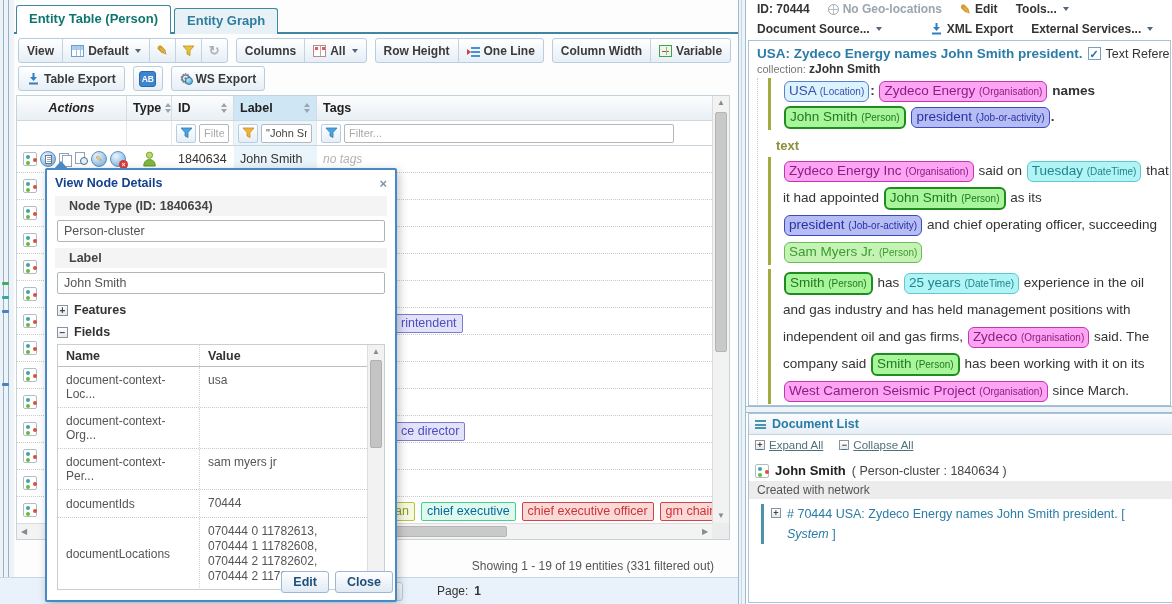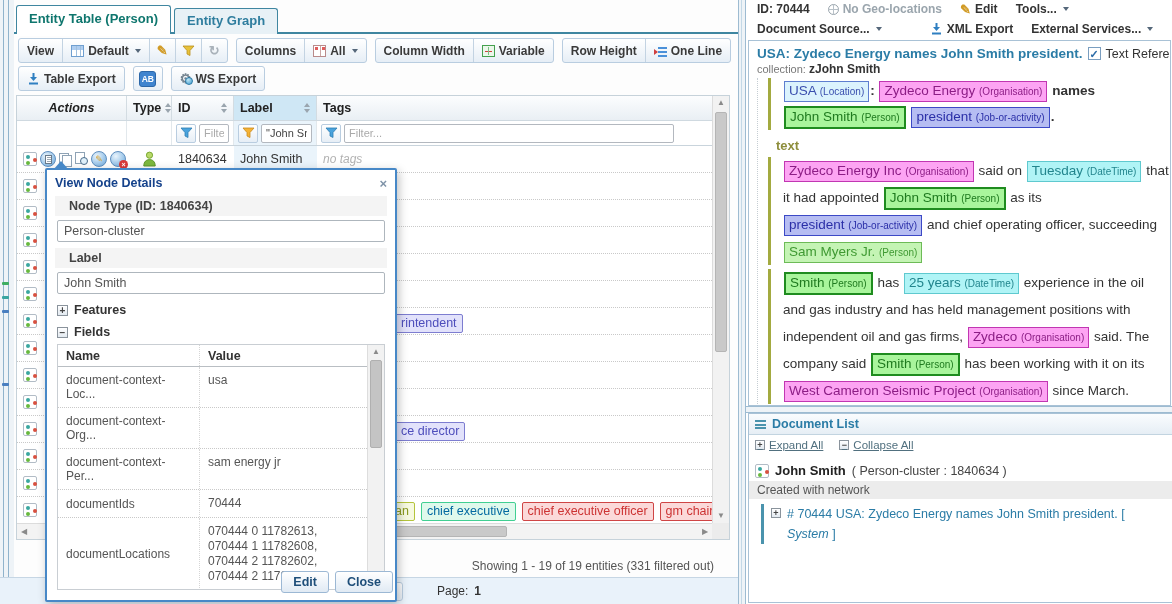--- a/index.html
+++ b/index.html
@@ -187,21 +187,21 @@
   .cbx { width:13px; height:13px; border:1px solid #7a9ec0; background:#fff; color:#2d6da8; font-size:11px;
          line-height:12px; text-align:center; font-weight:bold; flex:0 0 auto; }
   .cbxlabel { color:#333; font-weight:normal; font-size:12.5px; }
   .dcollection { padding:0 8px 2px; font-size:11px; color:#777; }
   .dcollection b { color:#333; font-size:12px; }
   .dcontent { margin-left:8px; border-left:1px dotted #c5cdd3; }
   .tblock { margin:4px 0 4px 10px; padding-left:12px; border-left:3px solid #a3aa40;
             font-size:13.5px; color:#333; line-height:27px; }
   .tblock.title-block { font-weight:bold; line-height:26px; margin-top:0; }
   .dsection { margin:8px 0 2px 18px; font-weight:bold; color:#8e8e3c; font-size:13px; }
-  .chip { display:inline-block; border-radius:0; padding:0 4px; margin:0 1px; line-height:18px; font-weight:normal; }
+  .chip { display:inline-block; border-radius:6px; padding:0 4px; margin:0 1px; line-height:18px; font-weight:normal; }
   .chip .etype { font-size:10px; }
   .chip.location { background:#dbf3fd; border:1px solid #5e7ecf; color:#3a4fae; }
   .chip.org { background:#fda4f3; border:1px solid #c136b2; color:#8c1d85; }
   .chip.person-sel { background:#a9f59c; border:2px solid #1f8c1f; color:#1f7a1f; }
   .chip.person { background:#c4f4b4; border:1px solid #6dbb57; color:#3f9932; }
   .chip.job { background:#b6bdf2; border:1px solid #3c49c6; color:#2b2fa8; }
   .chip.datetime { background:#b0f4f6; border:1px solid #5fc9cf; color:#22858d; }
 
   .dlbox { position:absolute; left:2px; top:413px; width:505px; height:190px; border:1px solid #a9c2d6;
            background:#fff; overflow:hidden; }
@@ -265,31 +265,31 @@
     </div>
     <div class="tgroup">
       <div class="tseg">Columns</div>
       <div class="tseg">
         <span class="mini-cols"></span>
         <span>All</span>
           <span class="caret"></span>
       </div>
     </div>
     <div class="tgroup">
+      <div class="tseg">Row Height</div>
+      <div class="tseg">
+        <span class="mini-lines"></span>
+        <span>One Line</span>
+      </div>
+    </div>
+    <div class="tgroup">
       <div class="tseg">Column Width</div>
       <div class="tseg">
         <span class="mini-var"></span>
         <span>Variable</span>
-      </div>
-    </div>
-    <div class="tgroup">
-      <div class="tseg">Row Height</div>
-      <div class="tseg">
-        <span class="mini-lines"></span>
-        <span>One Line</span>
       </div>
     </div>
   </div>
 
   <div class="ltoolbar" id="ltb2">
     <div class="tgroup">
       <div class="tseg">
         <svg width="13" height="13" viewBox="0 0 13 13">
           <path d="M6.5 1 v6" stroke="#2f7fc1" stroke-width="2" fill="none"></path>
           <path d="M3 5 l3.5 4 3.5-4" fill="#2f7fc1"></path>
@@ -606,21 +606,21 @@
         <div id="frows">
             <div class="frow">
               <div class="fname">document-context-Loc...</div>
               <div class="fval">usa</div>
             </div>
             <div class="frow">
               <div class="fname">document-context-Org...</div>
             </div>
             <div class="frow">
               <div class="fname">document-context-Per...</div>
-              <div class="fval">sam energy jr</div>
+              <div class="fval">sam myers jr</div>
             </div>
             <div class="frow">
               <div class="fname">documentIds</div>
               <div class="fval">70444</div>
             </div>
             <div class="frow">
               <div class="fname">documentLocations</div>
               <div class="fval">070444 0 11782613,
 070444 1 11782608,
 070444 2 11782602,

